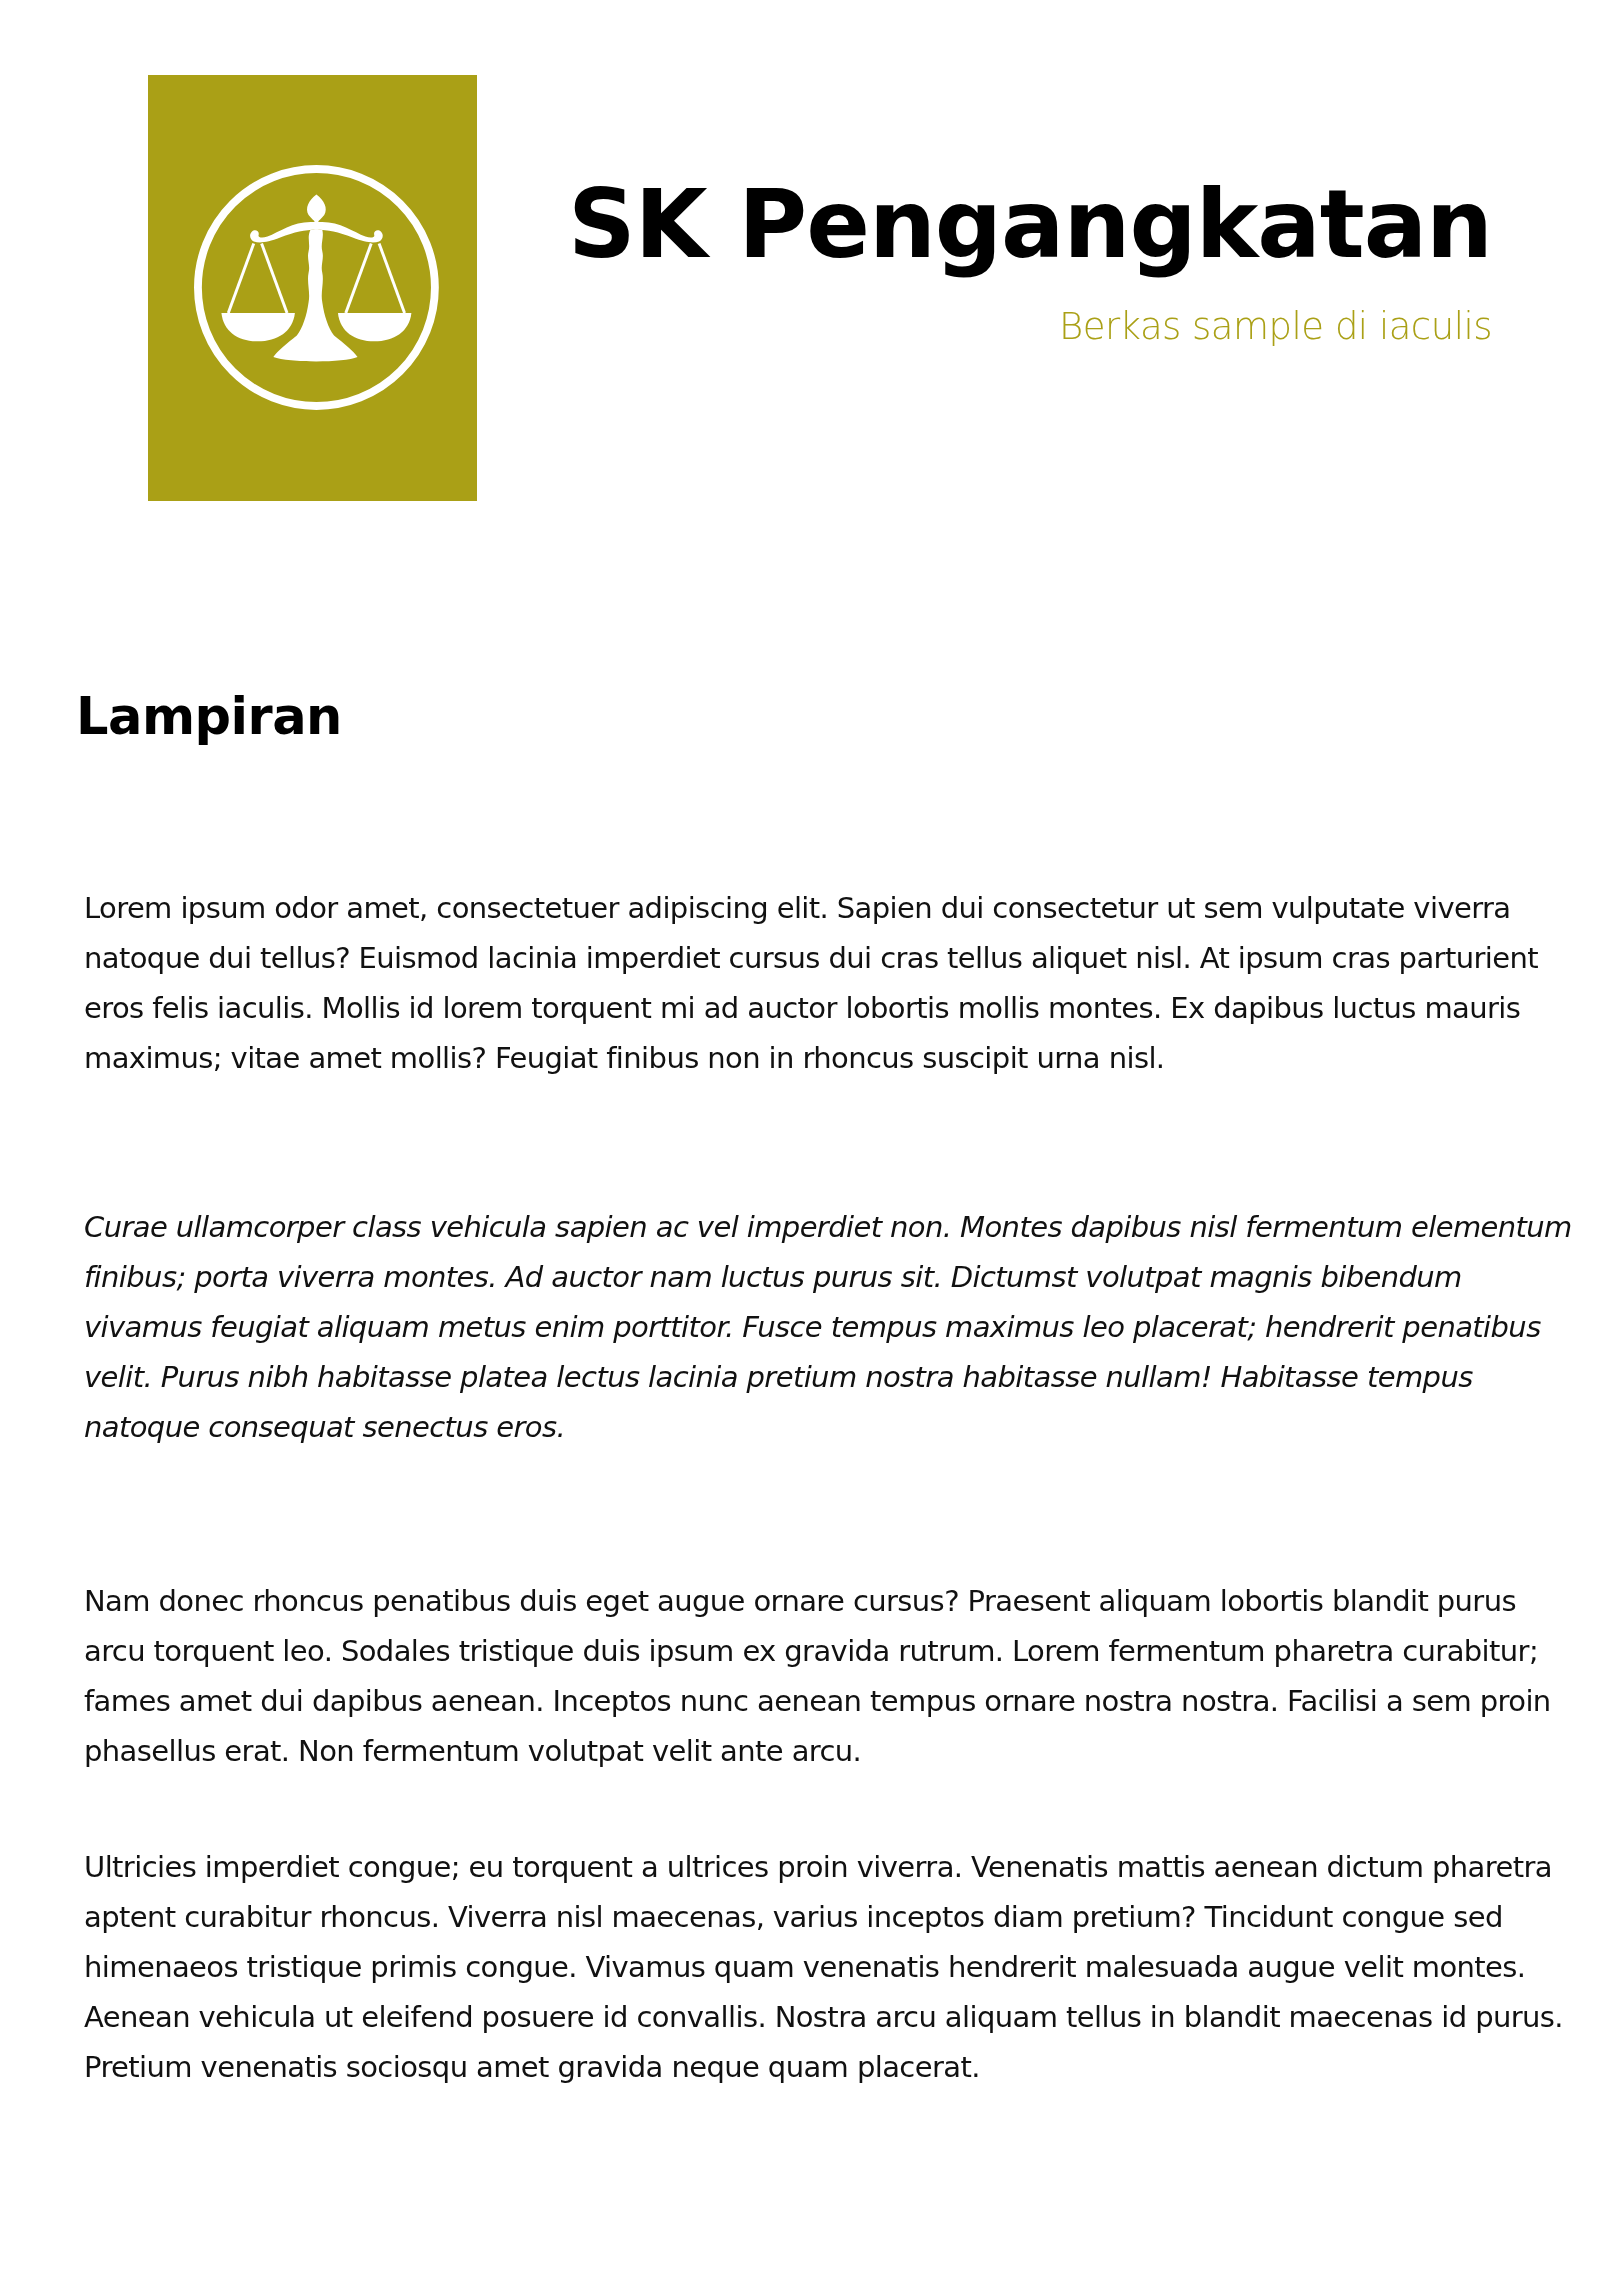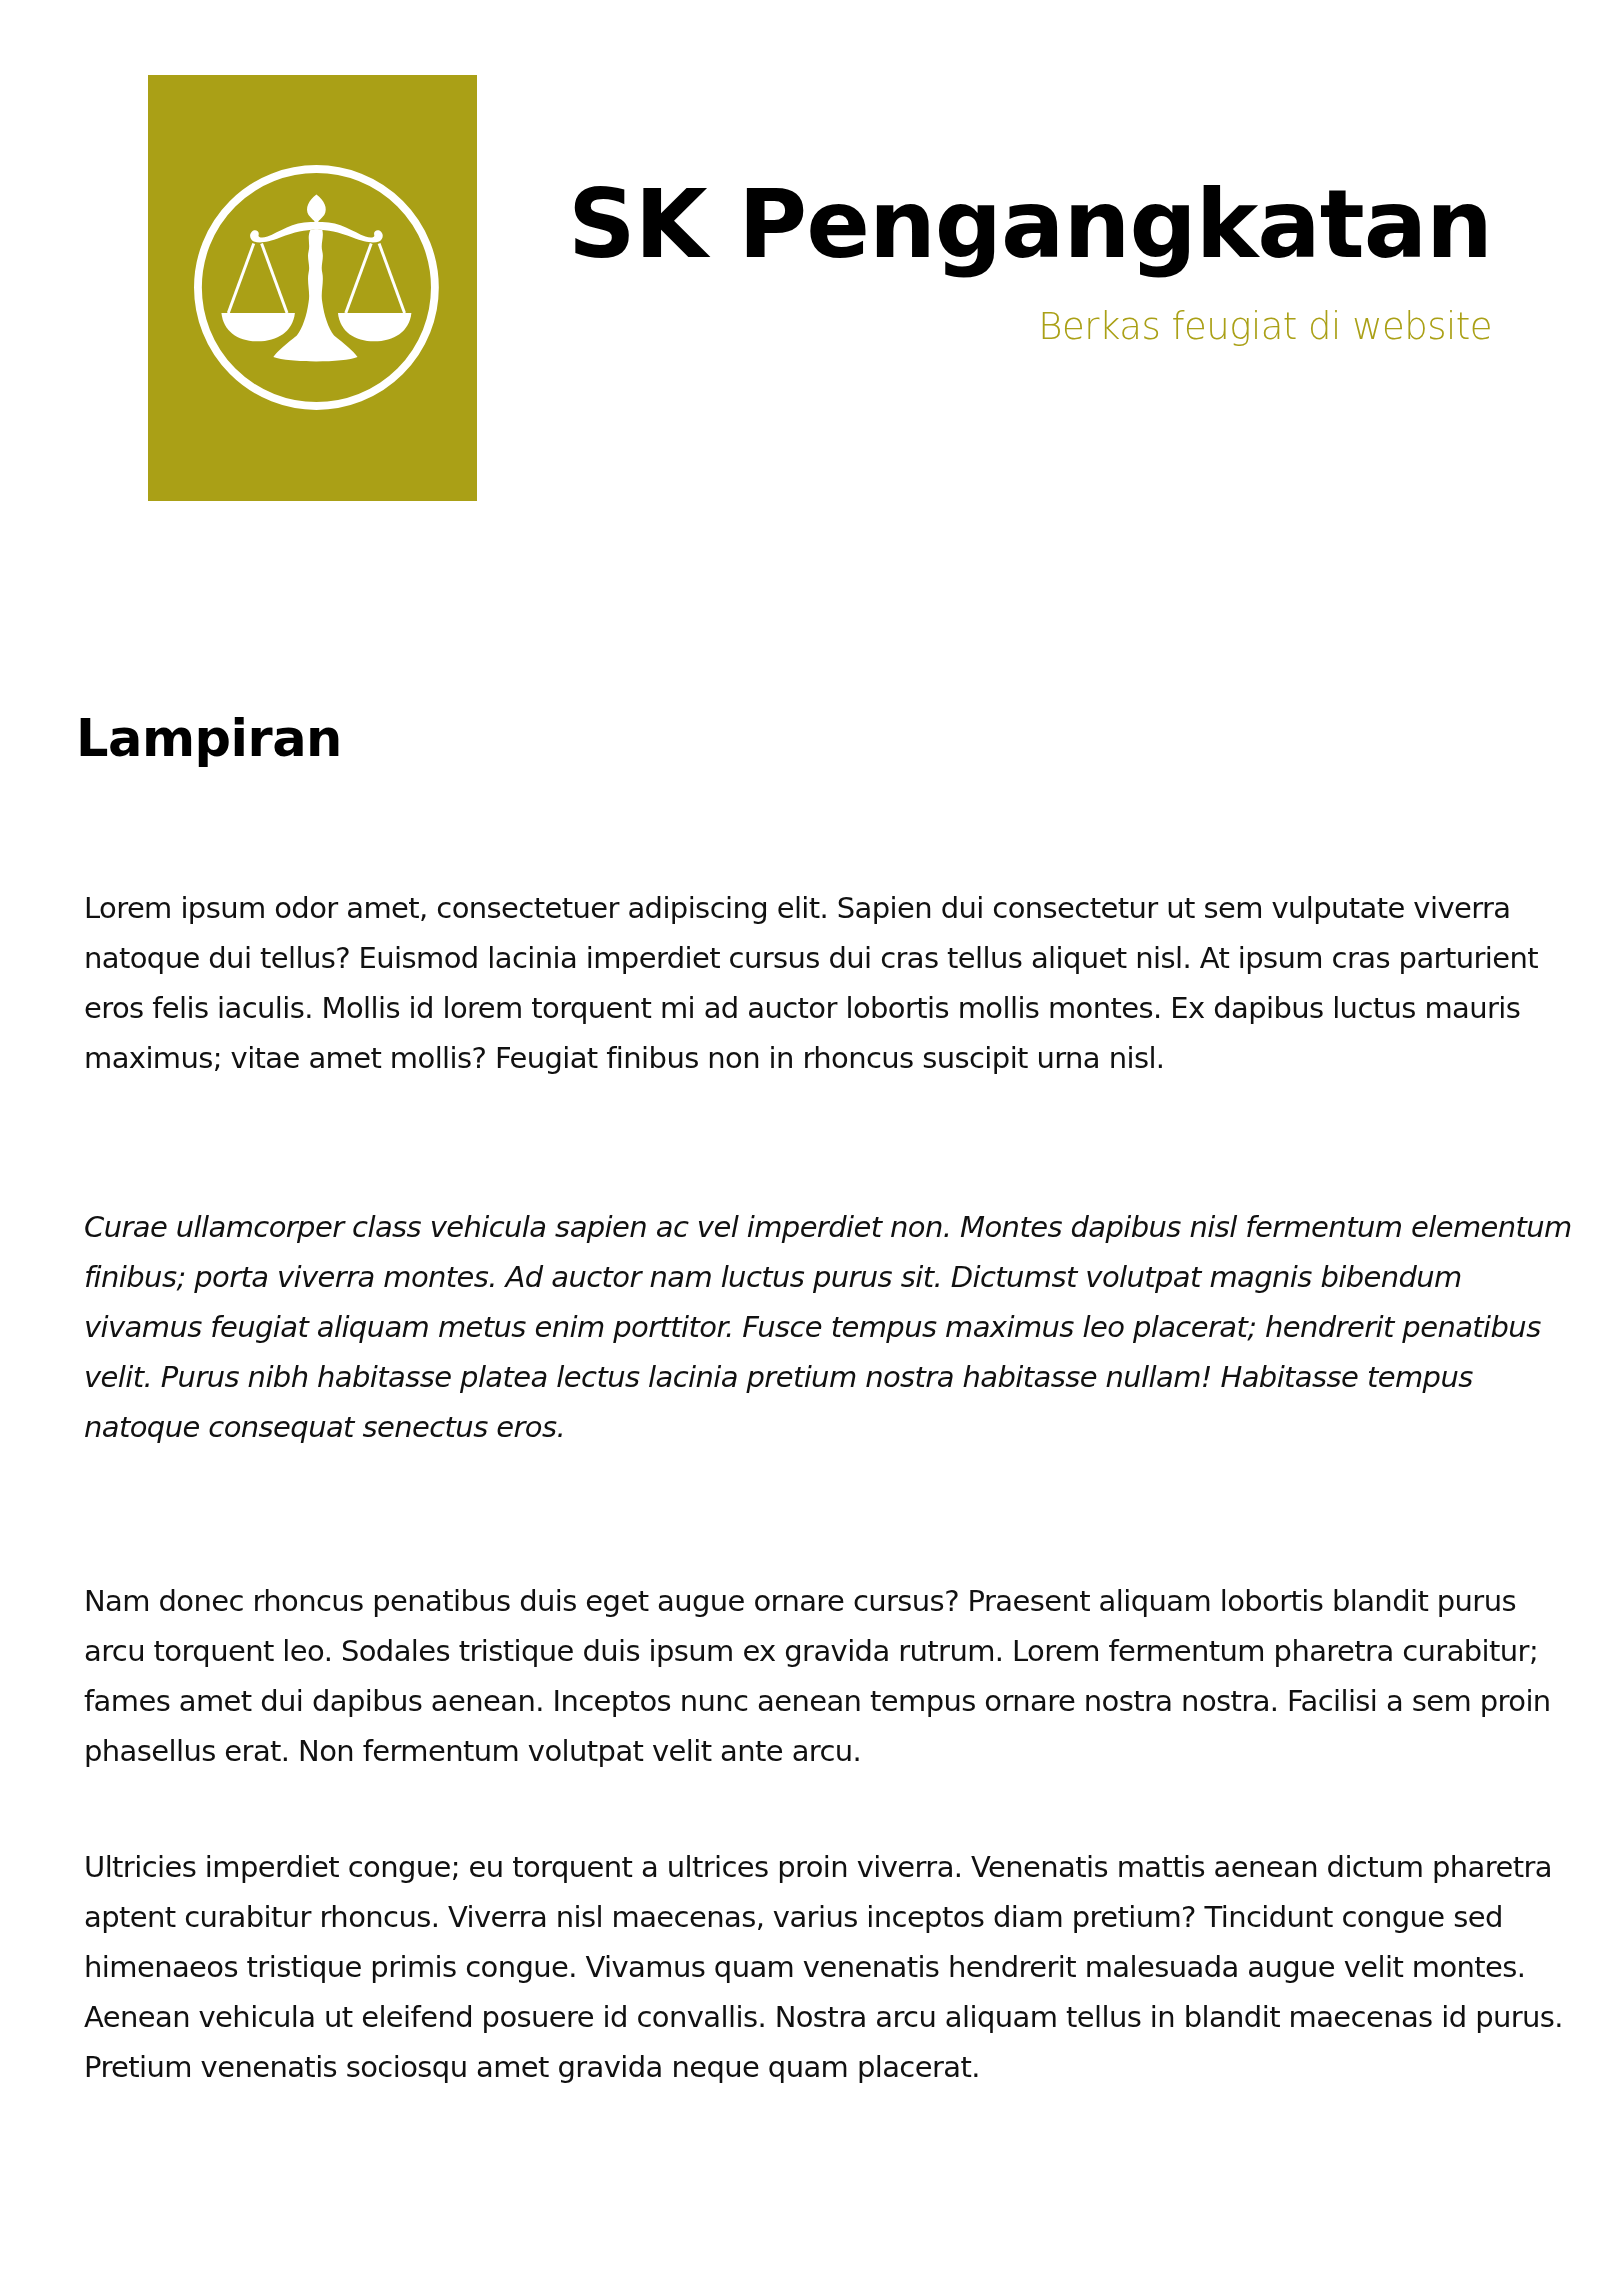--- a/index.html
+++ b/index.html
@@ -18,21 +18,21 @@
     font-size: 94px; letter-spacing: -1px; line-height: 1; color: #000;
     white-space: nowrap; margin: 0;
   }
   .subtitle {
     position: absolute; right: 130px; top: 308px;
     font-family: "DejaVu Sans", sans-serif; font-weight: 300;
     font-size: 37px; line-height: 1; color: #aaa016; white-space: nowrap;
     letter-spacing: -0.5px; margin: 0;
   }
   .section-heading {
-    position: absolute; left: 76px; top: 713px; margin: 0;
+    position: absolute; left: 76px; top: 691px; margin: 0;
     font-family: "DejaVu Sans", sans-serif; font-weight: bold;
     font-size: 51px; line-height: 1; color: #000; letter-spacing: -0.5px;
   }
   .para {
     position: absolute; left: 76px; width: 1490px; margin: 8px;
     font-family: "DejaVu Sans", sans-serif; font-size: 29px;
     line-height: 50px; color: #111; letter-spacing: -0.6px;
   }
   #p1 { top: 875px; }
   #p2 { top: 1194px; font-style: italic; }
@@ -60,21 +60,21 @@
     <path d="M75 243 L150 243 C148 262 132 272 112 272 C92 272 77 262 75 243 Z" fill="#fff"></path>
 
     <line x1="228" y1="172" x2="202" y2="243" stroke="#fff" stroke-width="3"></line>
     <line x1="236" y1="172" x2="262" y2="243" stroke="#fff" stroke-width="3"></line>
 
     <path d="M194 243 L269 243 C267 262 251 272 231 272 C211 272 196 262 194 243 Z" fill="#fff"></path>
   </svg>
 </div>
 
 <h1 class="title">SK Pengangkatan</h1>
-<div class="subtitle">Berkas feugiat di website</div>
+<div class="subtitle">Berkas sample di iaculis</div>
 
 <h2 class="section-heading">Lampiran</h2>
 
 <p class="para" id="p1">Lorem ipsum odor amet, consectetuer adipiscing elit. Sapien dui consectetur ut sem vulputate viverra natoque dui tellus? Euismod lacinia imperdiet cursus dui cras tellus aliquet nisl. At ipsum cras parturient eros felis iaculis. Mollis id lorem torquent mi ad auctor lobortis mollis montes. Ex dapibus luctus mauris maximus; vitae amet mollis? Feugiat finibus non in rhoncus suscipit urna nisl.</p>
 <p class="para" id="p2">Curae ullamcorper class vehicula sapien ac vel imperdiet non. Montes dapibus nisl fermentum elementum finibus; porta viverra montes. Ad auctor nam luctus purus sit. Dictumst volutpat magnis bibendum vivamus feugiat aliquam metus enim porttitor. Fusce tempus maximus leo placerat; hendrerit penatibus velit. Purus nibh habitasse platea lectus lacinia pretium nostra habitasse nullam! Habitasse tempus natoque consequat senectus eros.</p>
 <p class="para" id="p3">Nam donec rhoncus penatibus duis eget augue ornare cursus? Praesent aliquam lobortis blandit purus arcu torquent leo. Sodales tristique duis ipsum ex gravida rutrum. Lorem fermentum pharetra curabitur; fames amet dui dapibus aenean. Inceptos nunc aenean tempus ornare nostra nostra. Facilisi a sem proin phasellus erat. Non fermentum volutpat velit ante arcu.</p>
 <p class="para" id="p4">Ultricies imperdiet congue; eu torquent a ultrices proin viverra. Venenatis mattis aenean dictum pharetra aptent curabitur rhoncus. Viverra nisl maecenas, varius inceptos diam pretium? Tincidunt congue sed himenaeos tristique primis congue. Vivamus quam venenatis hendrerit malesuada augue velit montes. Aenean vehicula ut eleifend posuere id convallis. Nostra arcu aliquam tellus in blandit maecenas id purus. Pretium venenatis sociosqu amet gravida neque quam placerat.</p>
 
 
 </body></html>

